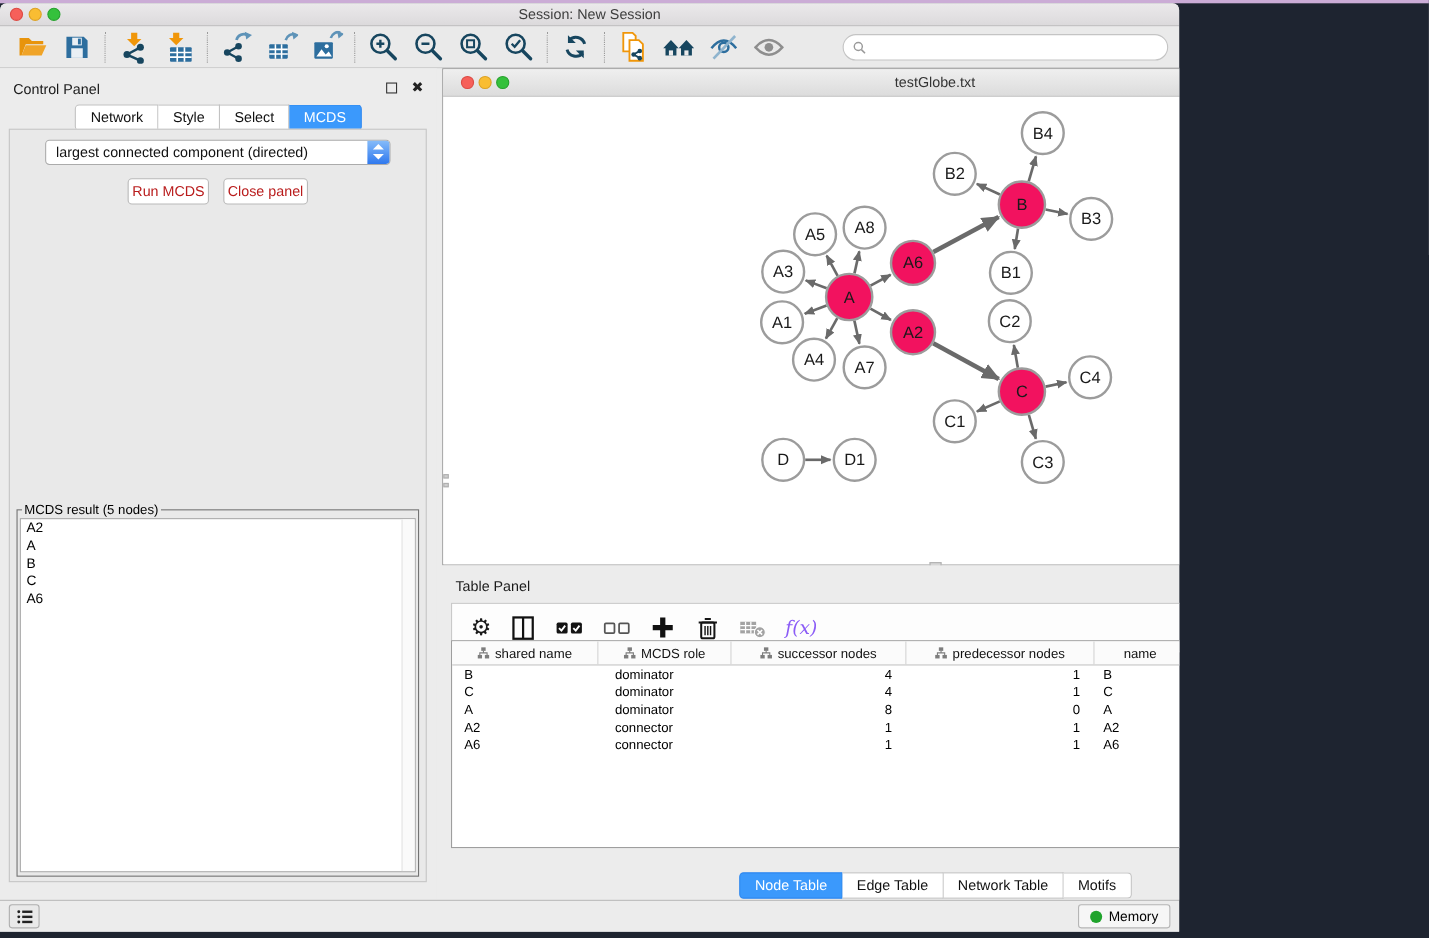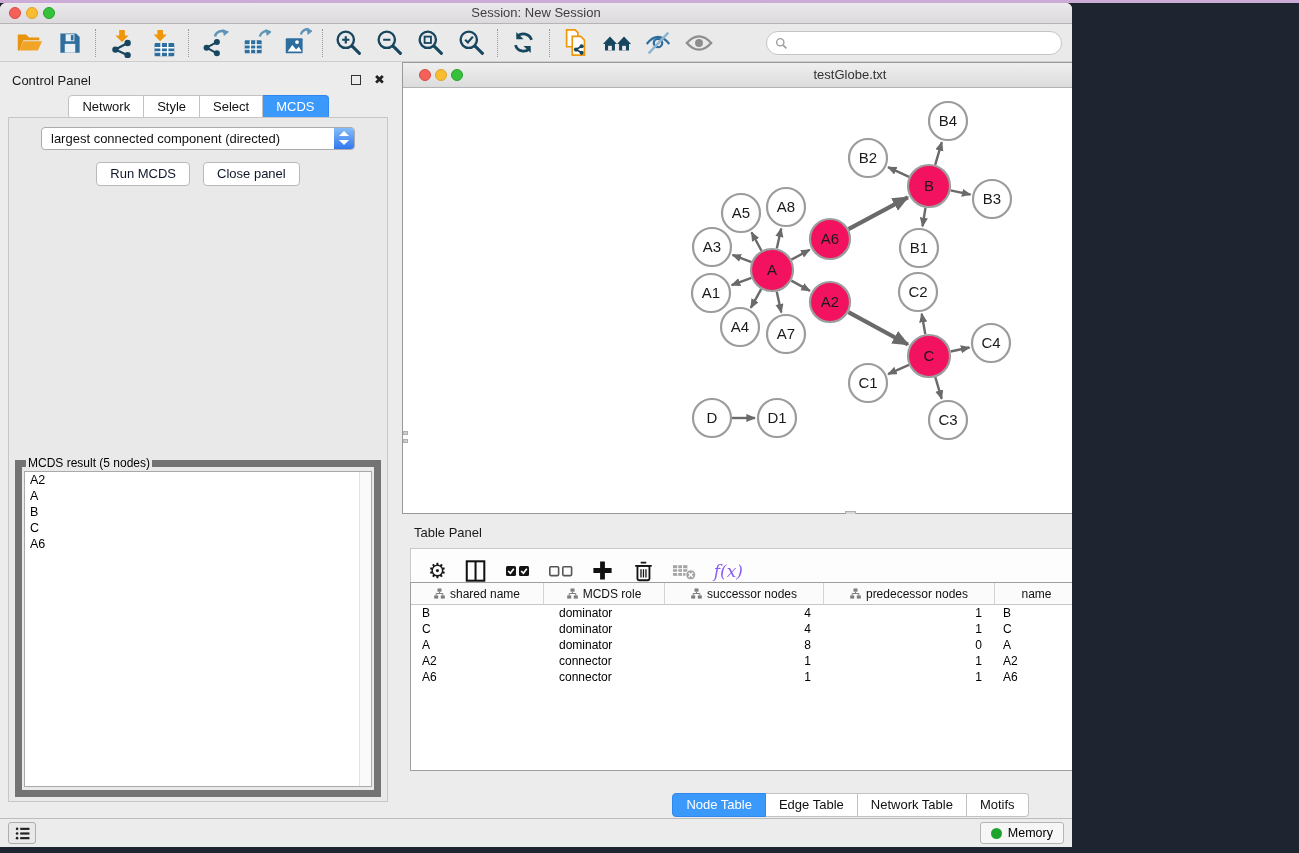--- a/index.html
+++ b/index.html
@@ -45,22 +45,22 @@
   .seg-tab:last-child { border-radius:0 4px 4px 0; }
   .seg-tab.active { background:#3b99fc; border-color:#2f88ef; color:#fff; }
   .cp-tabs { position:absolute; top:33px; left:0; right:0; }
   .cp-content { position:absolute; left:8px; right:9px; top:55px; bottom:16px; background:#e9e9e9; border:1px solid #c6c6c6; }
   .opt-label { margin-top:18px; text-align:center; font-size:13px; color:#111; }
   .dropdown { position:relative; margin:9px auto 0; width:314px; height:23px; background:#fff; border:1px solid #ababab; border-radius:4px; font-size:13px; color:#111; line-height:21px; padding-left:9px; }
   .dd-stepper { position:absolute; right:0; top:0; width:20px; height:21px; background:linear-gradient(#85bbf9,#3079ee); border-radius:0 3px 3px 0; }
   .dd-stepper::before { content:""; position:absolute; left:5px; top:3px; border-left:5px solid transparent; border-right:5px solid transparent; border-bottom:5px solid #fff; }
   .dd-stepper::after  { content:""; position:absolute; left:5px; top:12px; border-left:5px solid transparent; border-right:5px solid transparent; border-top:5px solid #fff; }
   .cp-buttons { display:flex; justify-content:center; gap:13px; margin-top:12px; }
-  .btn { background:#fff; border:1px solid #b9b9b9; border-radius:4px; padding:3px 13px 4px; font-size:13px; color:#0f172a; }
-  .mcds-box { position:absolute; left:6px; right:6px; top:338px; bottom:4px; border:7px solid #737373; padding:1px 2px 3px 2px; }
+  .btn { background:#fff; border:1px solid #b9b9b9; border-radius:4px; padding:3px 3px 4px; font-size:13px; color:#b91c1c; }
+  .mcds-box { position:absolute; left:6px; right:6px; top:338px; bottom:4px; border:1px solid #737373; padding:1px 2px 3px 2px; }
   .mcds-box legend { font-size:12px; color:#000; padding:0 2px; margin-left:2px; }
   .mcds-list { position:relative; height:100%; background:#fff; border:1px solid #a9a9a9; overflow:hidden; }
   .mcds-item { font-size:12.5px; line-height:16px; padding-left:5px; color:#000; }
   .vtrack { position:absolute; right:0; top:0; bottom:0; width:12px; background:#fafafa; border-left:1px solid #e3e3e3; }
 
   
   .network-window { position:absolute; left:402px; top:59px; width:896px; height:452px; background:#fff; border:1px solid #999; }
   .nw-titlebar { position:relative; height:25px; background:linear-gradient(#efefef,#dcdcdc); border-bottom:1px solid #b3b3b3; }
   .nw-titlebar .lights { left:16px; top:6px; gap:4px; }
   .nw-title { text-align:center; line-height:24px; font-size:13px; color:#333; }

